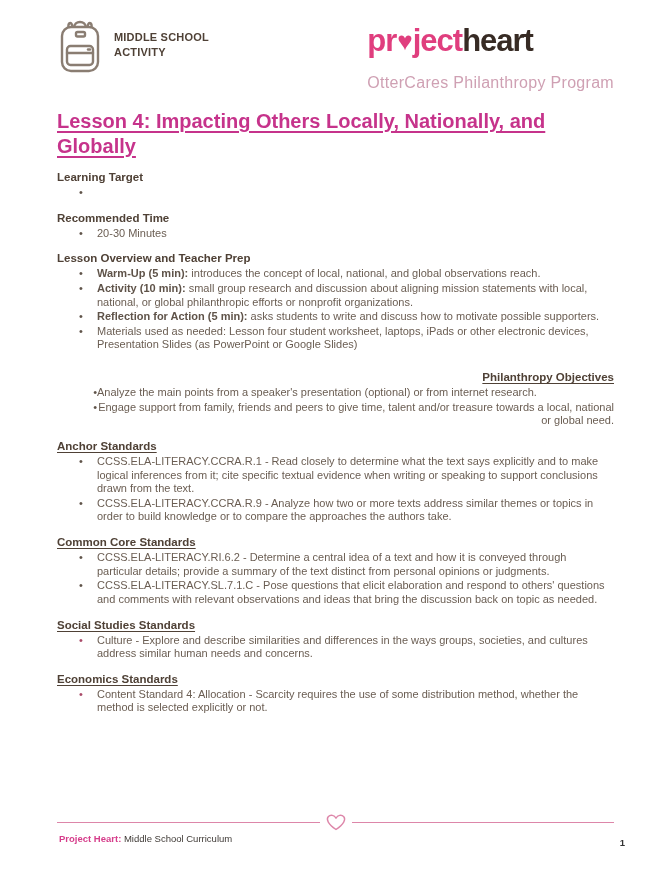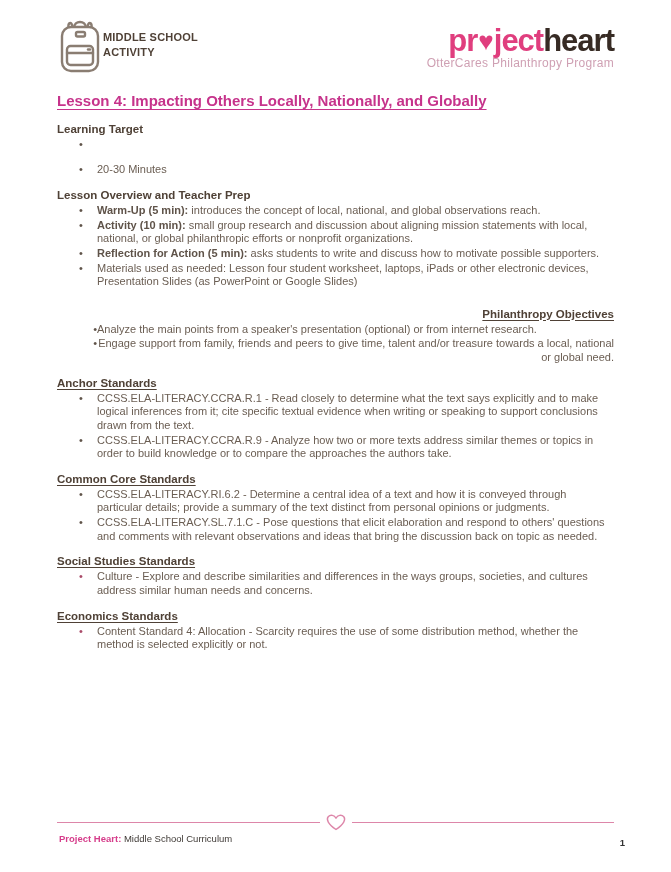--- a/index.html
+++ b/index.html
@@ -5,32 +5,32 @@
   html,body { margin:0; padding:0; background:#e9e9e9; }
   .page {
     width:671px; height:872px; background:#ffffff; position:relative;
     font-family:"Liberation Sans", sans-serif; overflow:hidden;
     margin:0 auto; box-sizing:border-box;
   }
   .content { padding:15px 57px 0 57px; }
 
   
   .header { display:flex; justify-content:space-between; align-items:flex-start; }
-  .badge { display:flex; align-items:center; gap:0; }
+  .badge { display:flex; align-items:center; gap:11px; }
   .badge-label { font-weight:bold; font-size:11px; color:#4f4136; line-height:1.35; letter-spacing:0.2px; }
-  .logo { text-align:right; margin-top:10px; }
+  .logo { margin-top:10px; }
   .logo-main { font-size:31px; font-weight:bold; letter-spacing:-1px; line-height:1; white-space:nowrap; }
   .logo-pink { color:#e03e7e; }
   .logo-dark { color:#372b24; }
   .logo-heart { color:#e03e7e; font-size:26px; vertical-align:1px; padding:0 1px; }
-  .logo-tagline { font-size:12px; color:#cfa0b3; margin-top:0; letter-spacing:0.3px; }
+  .logo-tagline { font-size:16px; color:#cfa0b3; margin-top:18px; letter-spacing:0.3px; }
 
   
   .title {
-    color:#c6338b; font-size:15px; font-weight:bold; line-height:1.25;
+    color:#c6338b; font-size:20px; font-weight:bold; line-height:1.25;
     text-decoration:underline; text-underline-offset:3px; margin-top:17px; width:560px;
   }
 
   
   .section { margin-top:12px; }
   .section.gap-lg { margin-top:19px;text-align:right; }
   .heading { font-size:11.5px; color:#4f4136; font-weight:bold; margin:0 0 3px 0; }
   .heading.u { text-decoration:underline; text-underline-offset:2px; }
   ul.blist { margin:0; padding:0; list-style:none; }
   ul.blist li { display:flex; font-size:11px; color:#6a5d52; line-height:1.24; margin-bottom:1px; }
@@ -86,20 +86,21 @@
     <div class="section">
       <div class="heading">Learning Target</div>
       <ul class="blist">
         <li>
             <span class="marker">•</span>
           </li>
       </ul>
     </div>
 
     <div class="section">
+      <div class="heading">Recommended Time</div>
       <ul class="blist">
         <li>
             <span class="marker">•</span>
             <span class="itext">20-30 Minutes</span>
           </li>
       </ul>
     </div>
 
     <div class="section">
       <div class="heading">Lesson Overview and Teacher Prep</div>

